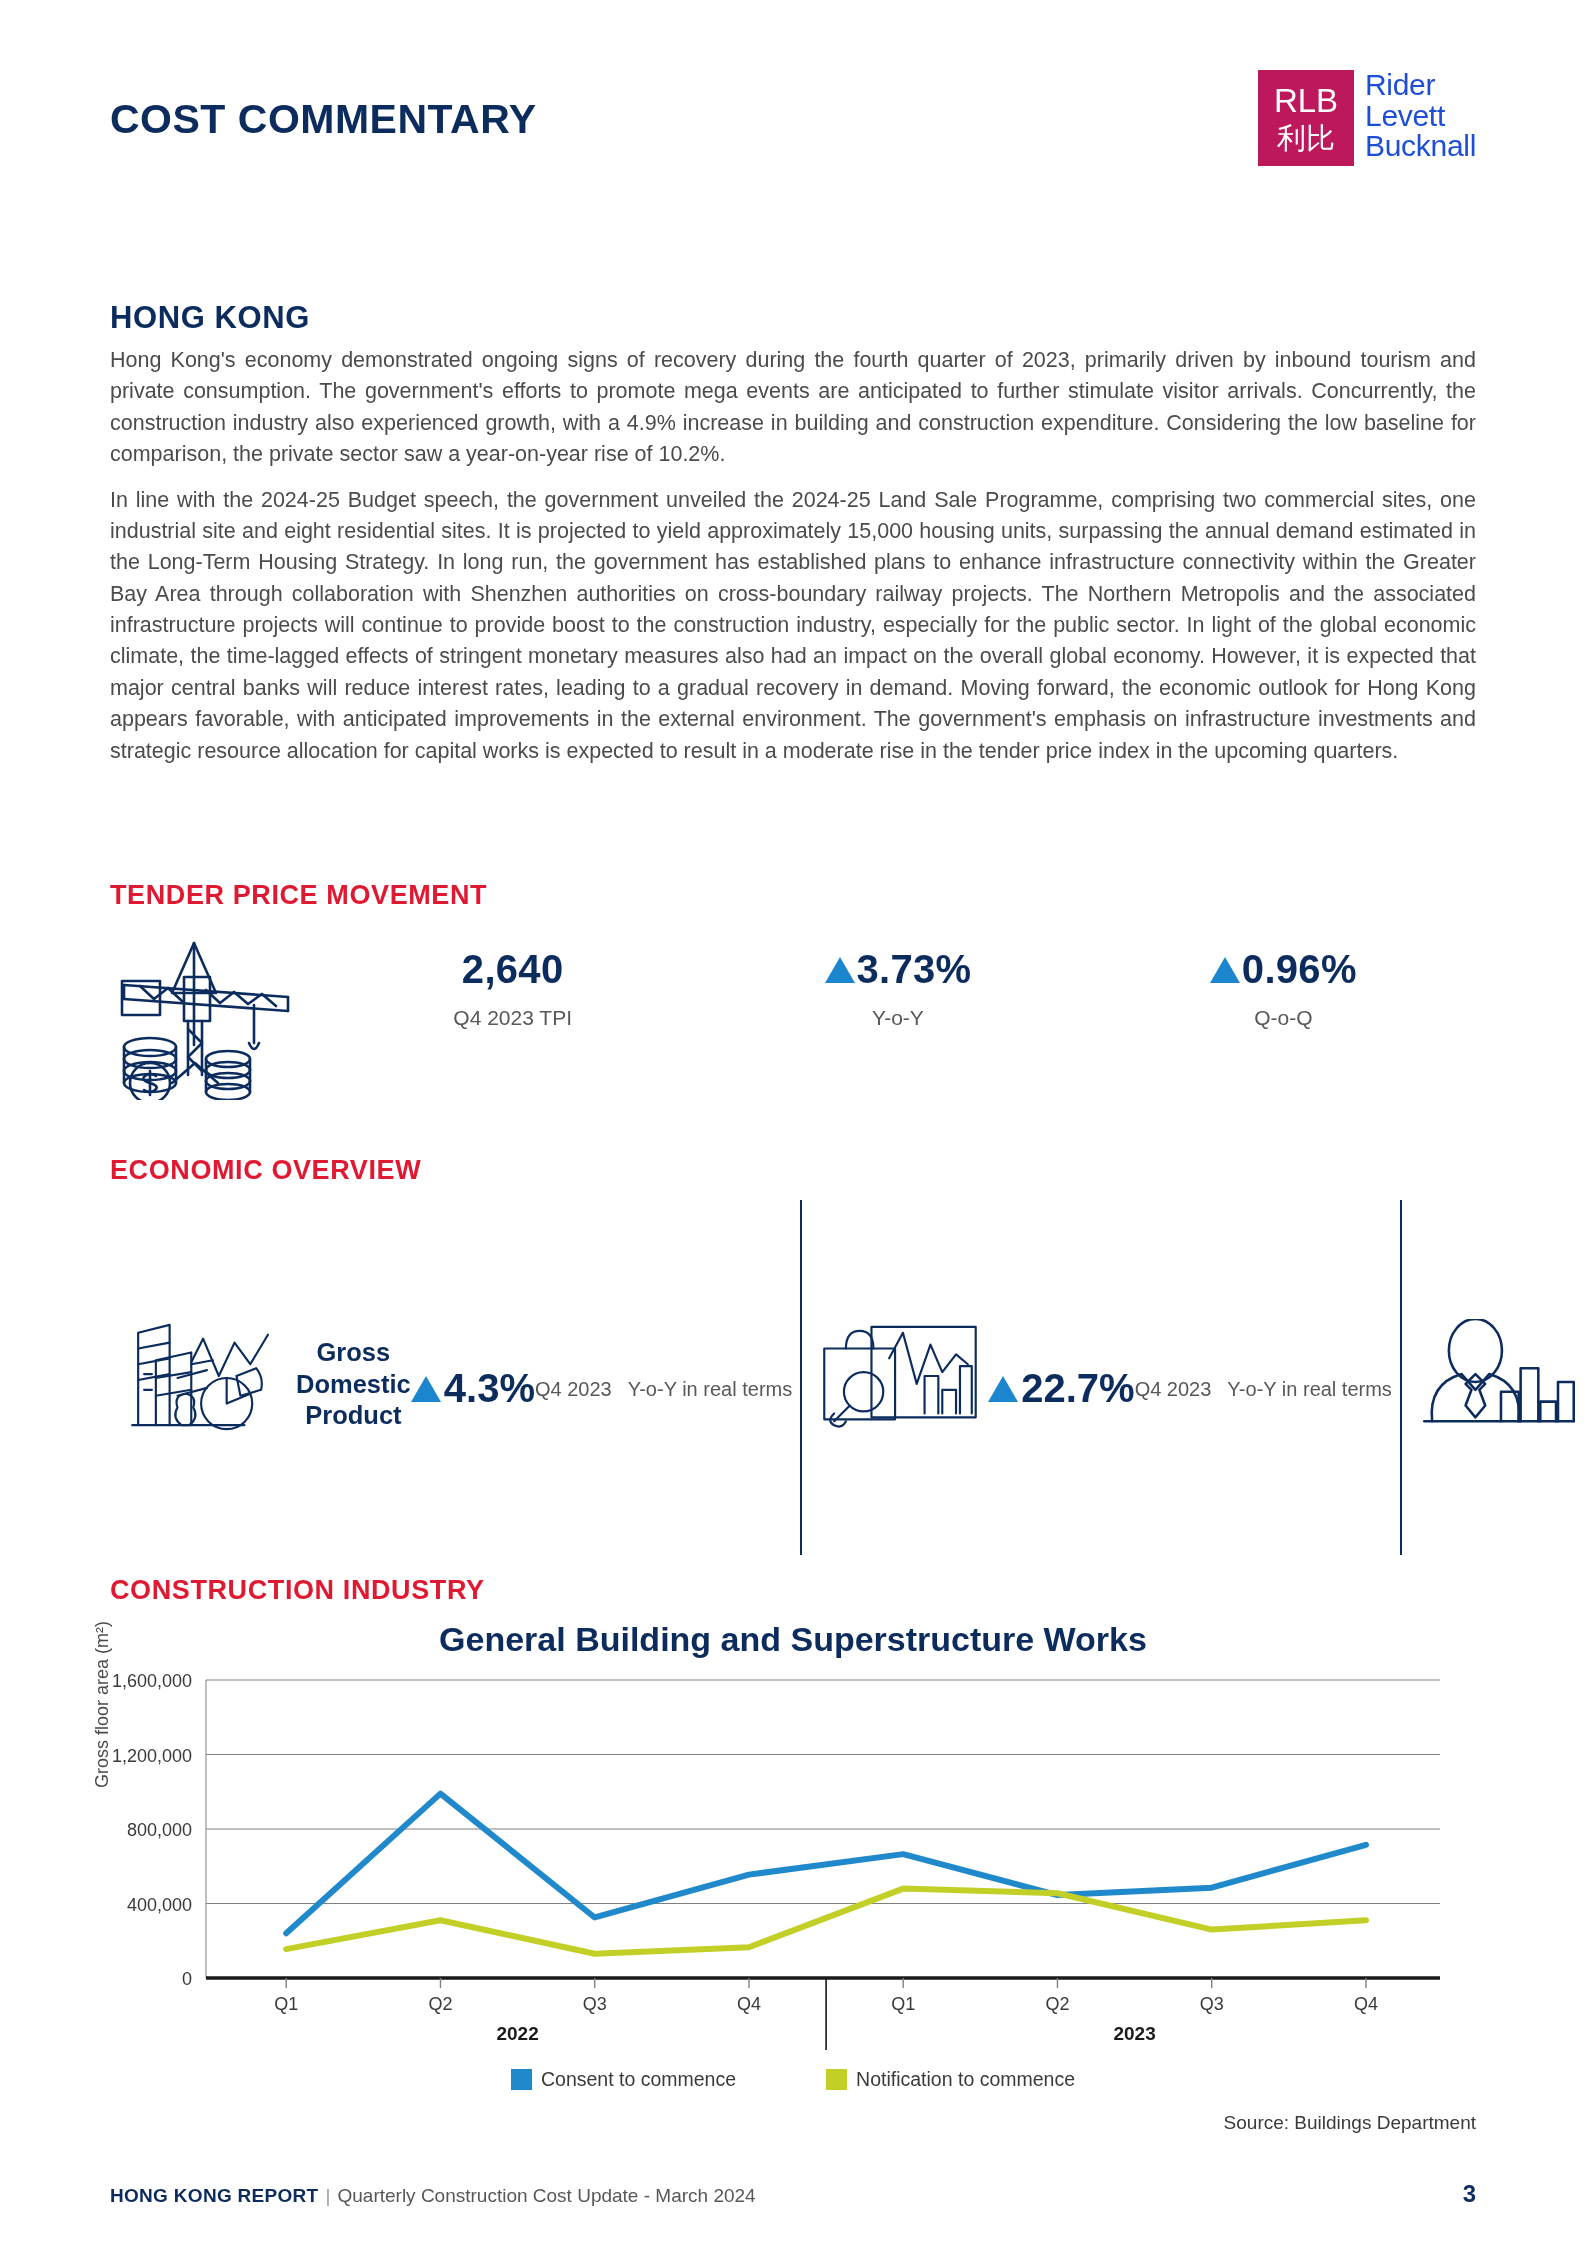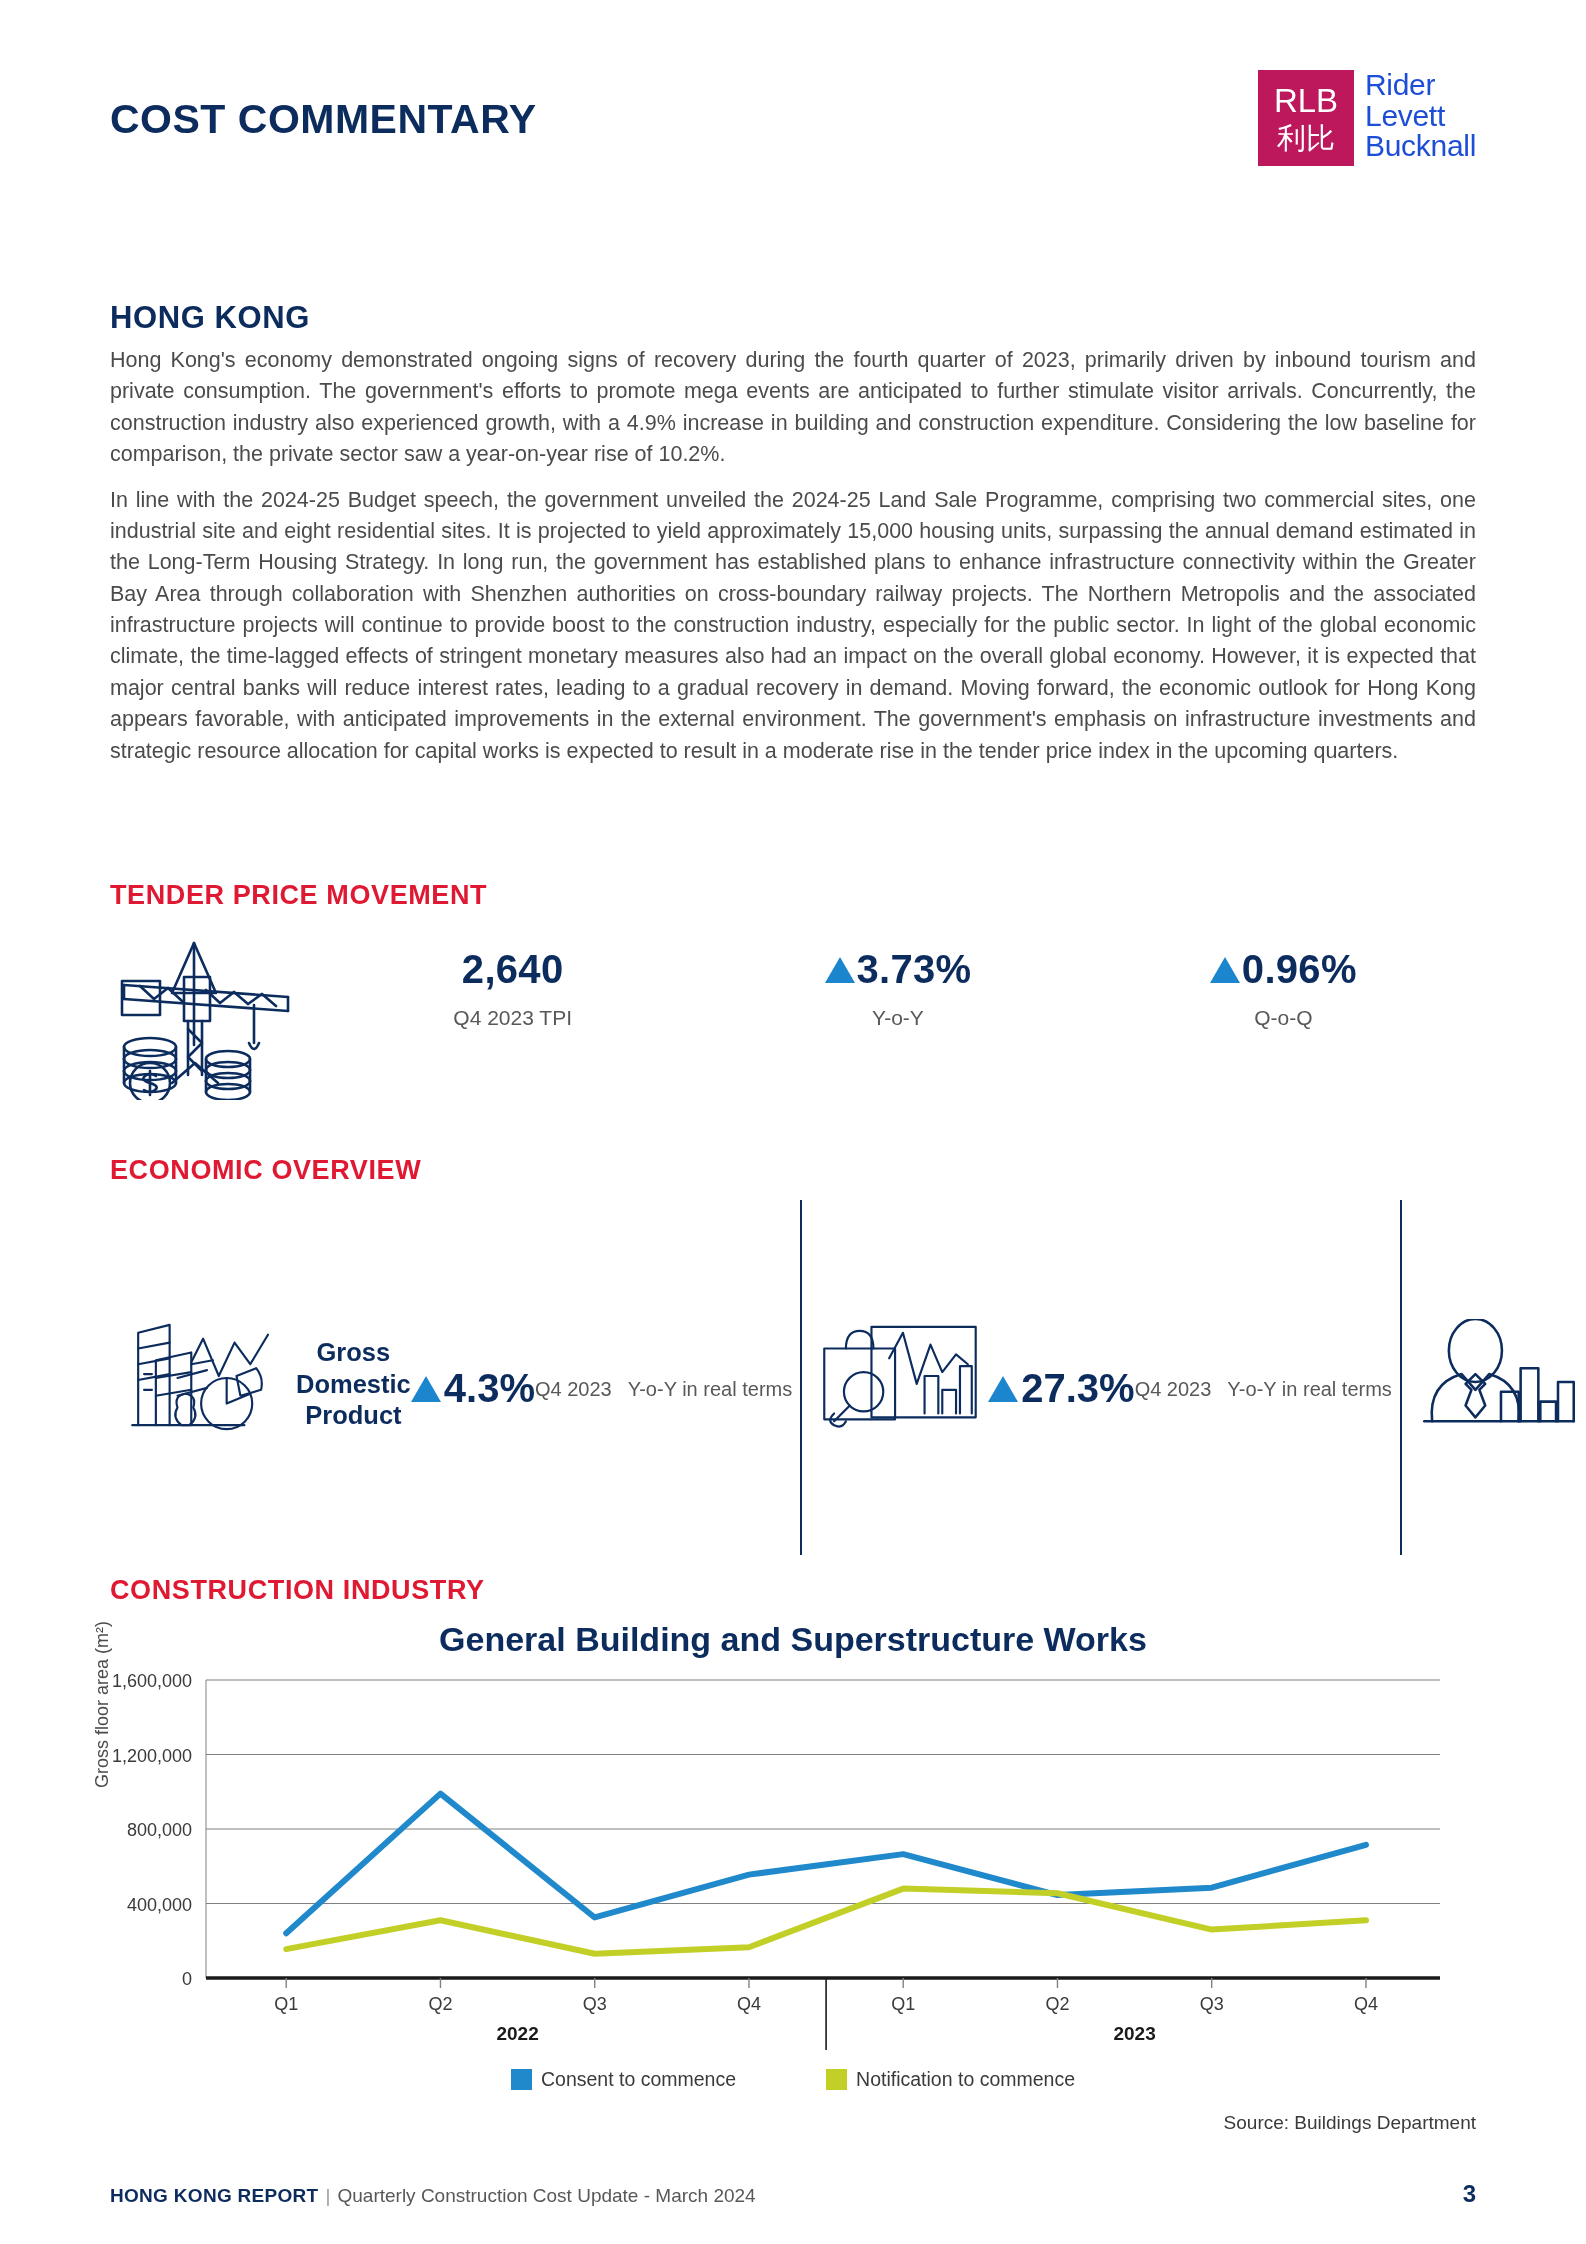--- a/index.html
+++ b/index.html
@@ -271,21 +271,21 @@
           <path d="M152 96 L152 48 L164 48 L164 96"></path>
           <path d="M14 30 L14 102 L86 102 L86 30 Z"></path>
           <path d="M36 30 q0-18 14-18 q14 0 14 18"></path>
           <circle cx="54" cy="74" r="20"></circle>
           <path d="M40 88 L24 104"></path>
           <path d="M24 96 q-8 8 0 12 q8 4 12 -4"></path>
         </svg>
       </div>
       <div class="eco-val">
         <span class="tri-up"></span>
-        <span>27.3%</span>
+        <span>22.7%</span>
       </div>
       <div class="eco-sub">
         <span>Q4 2023</span><span class="gap"></span><span>Y-o-Y in real terms</span>
       </div>
     </div>
 
     <div class="eco-card">
       <div class="eco-icon">
         <svg viewBox="0 0 180 120" width="178" height="118" fill="none" stroke="#0d2c5e" stroke-width="2.6" stroke-linejoin="round" stroke-linecap="round">
           <ellipse cx="66" cy="32" rx="27" ry="32"></ellipse>

